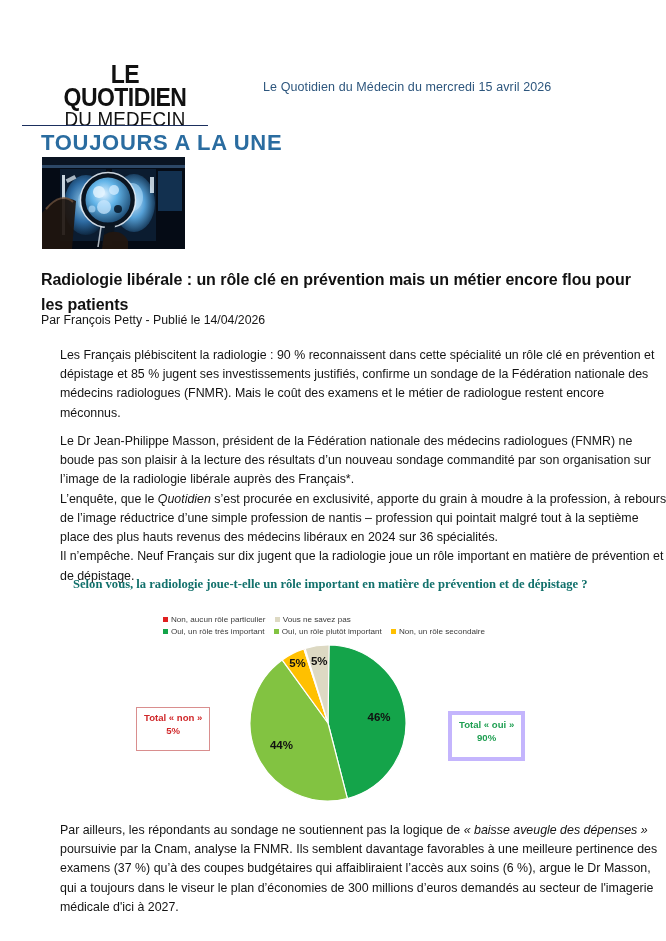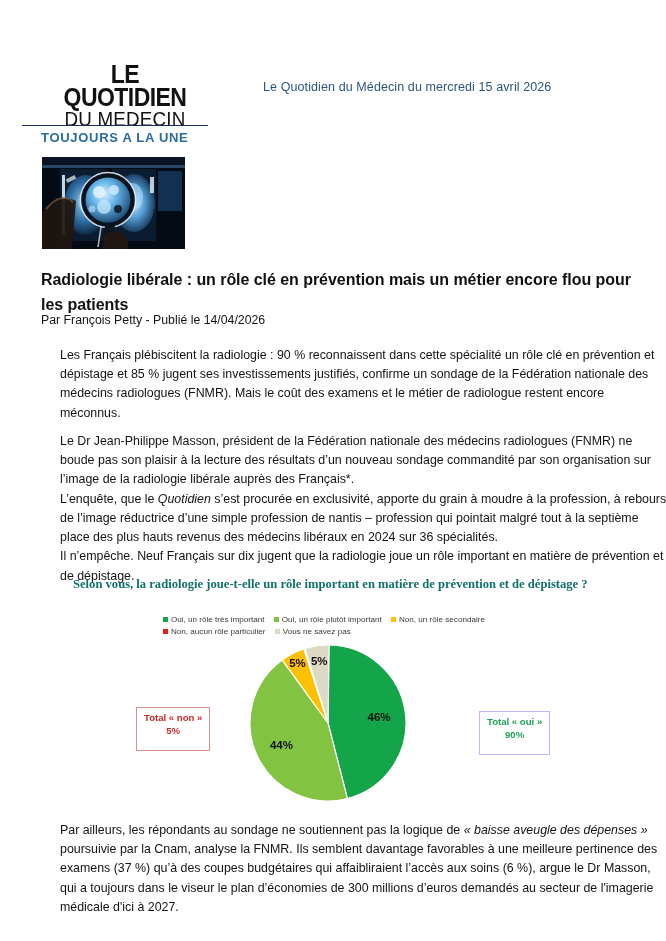--- a/index.html
+++ b/index.html
@@ -62,21 +62,21 @@
   
   .rule-top {
     position: absolute;
     left: 22px; top: 125px;
     width: 186px; height: 0;
     border-top: 1.6px solid #1b2f5e;
   }
   .section-title {
     position: absolute;
     left: 41px; top: 130px;
-    font-size: 13px;
+    font-size: 22px;
     font-weight: bold;
     color: #2a6ca0;
     letter-spacing: 0.7px;
     white-space: nowrap;
   }
 
   
   .hero {
     position: absolute;
     left: 42px; top: 157px;
@@ -173,22 +173,22 @@
     padding: 4px 7px 12px;
     background: #ffffff;
     white-space: nowrap;
   }
   .callout-non {
     left: 136px; top: 707px;
     border: 1px solid #d98e8e;
     color: #d0282a;
   }
   .callout-oui {
-    left: 479px; top: 711px;
-    border: 1px solid #c4b5fd;
+    left: 448px; top: 711px;
+    border: 4px solid #c4b5fd;
     color: #1f9f52;
   }
   .callout .val { display: block; }
 </style>
 </head>
 <body>
 
 <div class="masthead">
   <div class="logo">
     <span class="logo-line1">LE QUOTIDIEN</span>
@@ -263,35 +263,35 @@
   <span>L’enquête, que le </span><i>Quotidien</i><span> s’est procurée en exclusivité, apporte du grain à moudre à la profession, à rebours de l’image réductrice d’une simple profession de nantis – profession qui pointait malgré tout à la septième place des plus hauts revenus des médecins libéraux en 2024 sur 36 spécialités.</span><br>
   <span>Il n’empêche. Neuf Français sur dix jugent que la radiologie joue un rôle important en matière de prévention et de dépistage.</span>
 </div>
 
 <div class="chart-block">
   <div class="chart-title">Selon vous, la radiologie joue-t-elle un rôle important en matière de prévention et de dépistage ?</div>
 
   <div class="legend">
     <div class="legend-row">
       <span class="legend-item">
-        <span class="legend-swatch" style="background:#14a44a"></span><span>Oui, un rôle très important</span>
-      </span>
-      <span class="legend-item">
-        <span class="legend-swatch" style="background:#82c341"></span><span>Oui, un rôle plutôt important</span>
-      </span>
-      <span class="legend-item">
-        <span class="legend-swatch" style="background:#ffc000"></span><span>Non, un rôle secondaire</span>
+        <span class="legend-swatch" style="background:#e02020"></span><span>Non, aucun rôle particulier</span>
+      </span>
+      <span class="legend-item">
+        <span class="legend-swatch" style="background:#ddd9c3"></span><span>Vous ne savez pas</span>
       </span>
     </div>
     <div class="legend-row">
       <span class="legend-item">
-        <span class="legend-swatch" style="background:#e02020"></span><span>Non, aucun rôle particulier</span>
-      </span>
-      <span class="legend-item">
-        <span class="legend-swatch" style="background:#ddd9c3"></span><span>Vous ne savez pas</span>
+        <span class="legend-swatch" style="background:#14a44a"></span><span>Oui, un rôle très important</span>
+      </span>
+      <span class="legend-item">
+        <span class="legend-swatch" style="background:#82c341"></span><span>Oui, un rôle plutôt important</span>
+      </span>
+      <span class="legend-item">
+        <span class="legend-swatch" style="background:#ffc000"></span><span>Non, un rôle secondaire</span>
       </span>
     </div>
   </div>
 </div>
 
 <div class="pie-wrap">
   <svg id="pie-svg" width="160" height="160" viewBox="0 0 160 160" xmlns="http://www.w3.org/2000/svg">
       <path d="M 80 80 L 80 2 A 78 78 0 0 1 99.39781119885869 155.54948656803322 Z" fill="#14a44a" stroke="#ffffff" stroke-width="1.2"></path>
       <path d="M 80 80 L 99.39781119885869 155.54948656803322 A 78 78 0 0 1 34.152750321187085 16.896674438754104 Z" fill="#82c341" stroke="#ffffff" stroke-width="1.2"></path>
       <path d="M 80 80 L 34.152750321187085 16.896674438754104 A 78 78 0 0 1 55.89667443875409 5.81759172897803 Z" fill="#ffc000" stroke="#ffffff" stroke-width="1.2"></path>

